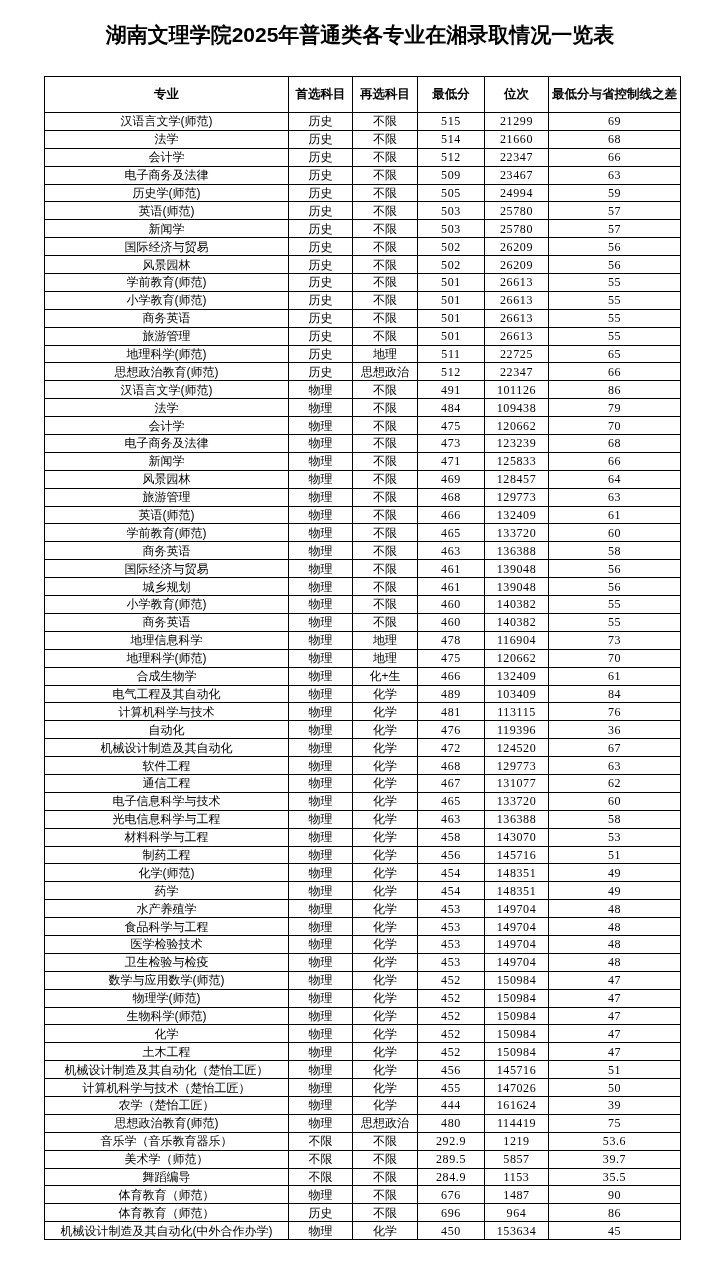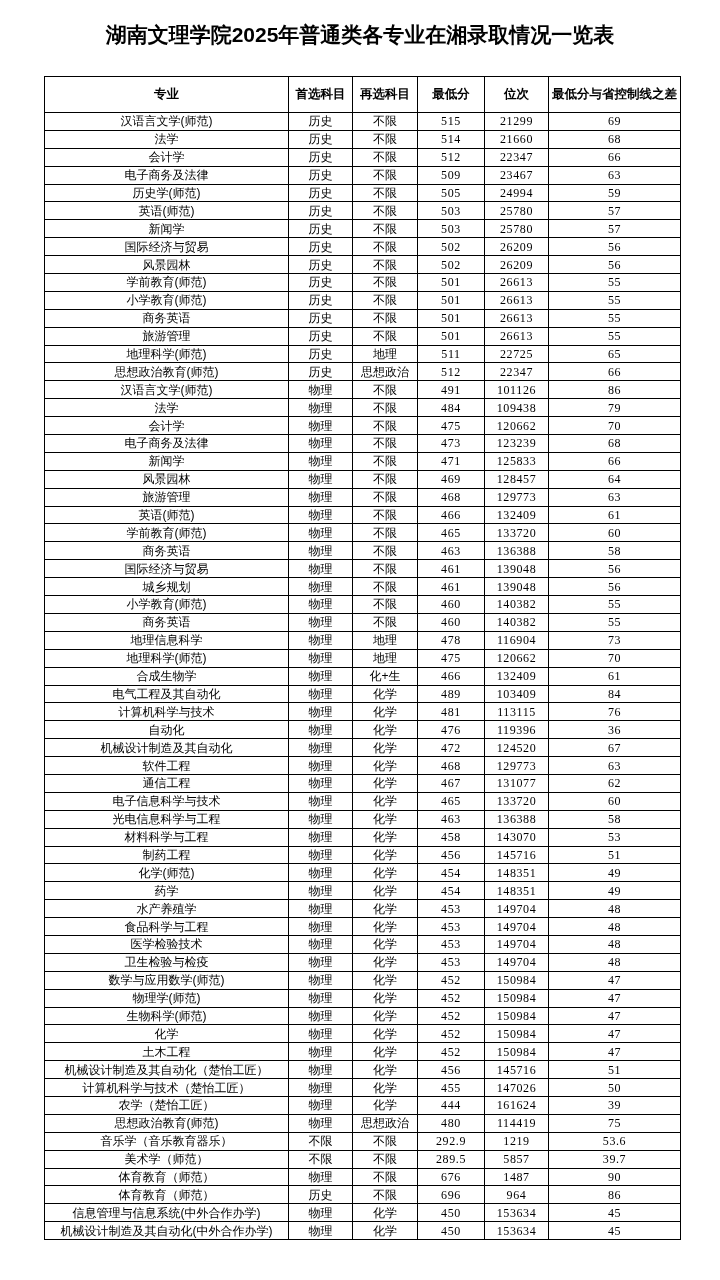--- a/index.html
+++ b/index.html
@@ -584,42 +584,42 @@
           </tr>
           <tr>
             <td class="c-major">美术学（师范）</td>
             <td class="c-first">不限</td>
             <td class="c-second">不限</td>
             <td class="c-score">289.5</td>
             <td class="c-rank">5857</td>
             <td class="c-diff">39.7</td>
           </tr>
           <tr>
+            <td class="c-major">舞蹈编导</td>
+            <td class="c-first">不限</td>
+            <td class="c-second">不限</td>
+            <td class="c-score">284.9</td>
+            <td class="c-rank">1153</td>
+            <td class="c-diff">35.5</td>
+          </tr>
+          <tr>
             <td class="c-major">体育教育（师范）</td>
             <td class="c-first">物理</td>
             <td class="c-second">不限</td>
             <td class="c-score">676</td>
             <td class="c-rank">1487</td>
             <td class="c-diff">90</td>
           </tr>
           <tr>
             <td class="c-major">体育教育（师范）</td>
             <td class="c-first">历史</td>
             <td class="c-second">不限</td>
             <td class="c-score">696</td>
             <td class="c-rank">964</td>
             <td class="c-diff">86</td>
-          </tr>
-          <tr>
-            <td class="c-major">信息管理与信息系统(中外合作办学)</td>
-            <td class="c-first">物理</td>
-            <td class="c-second">化学</td>
-            <td class="c-score">450</td>
-            <td class="c-rank">153634</td>
-            <td class="c-diff">45</td>
           </tr>
           <tr>
             <td class="c-major">机械设计制造及其自动化(中外合作办学)</td>
             <td class="c-first">物理</td>
             <td class="c-second">化学</td>
             <td class="c-score">450</td>
             <td class="c-rank">153634</td>
             <td class="c-diff">45</td>
           </tr>
         </tbody>

